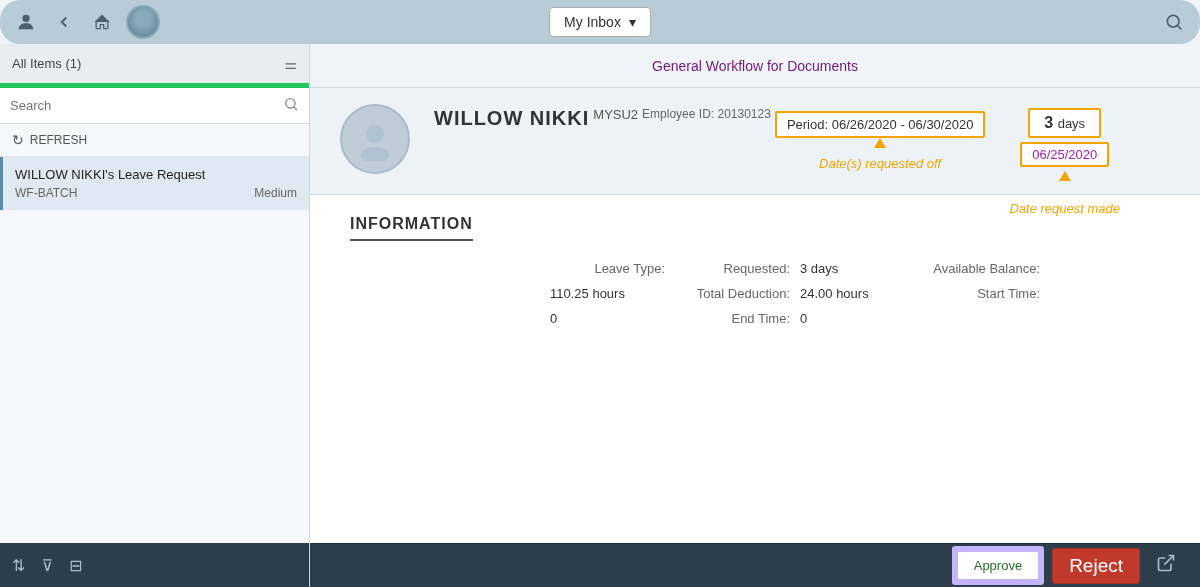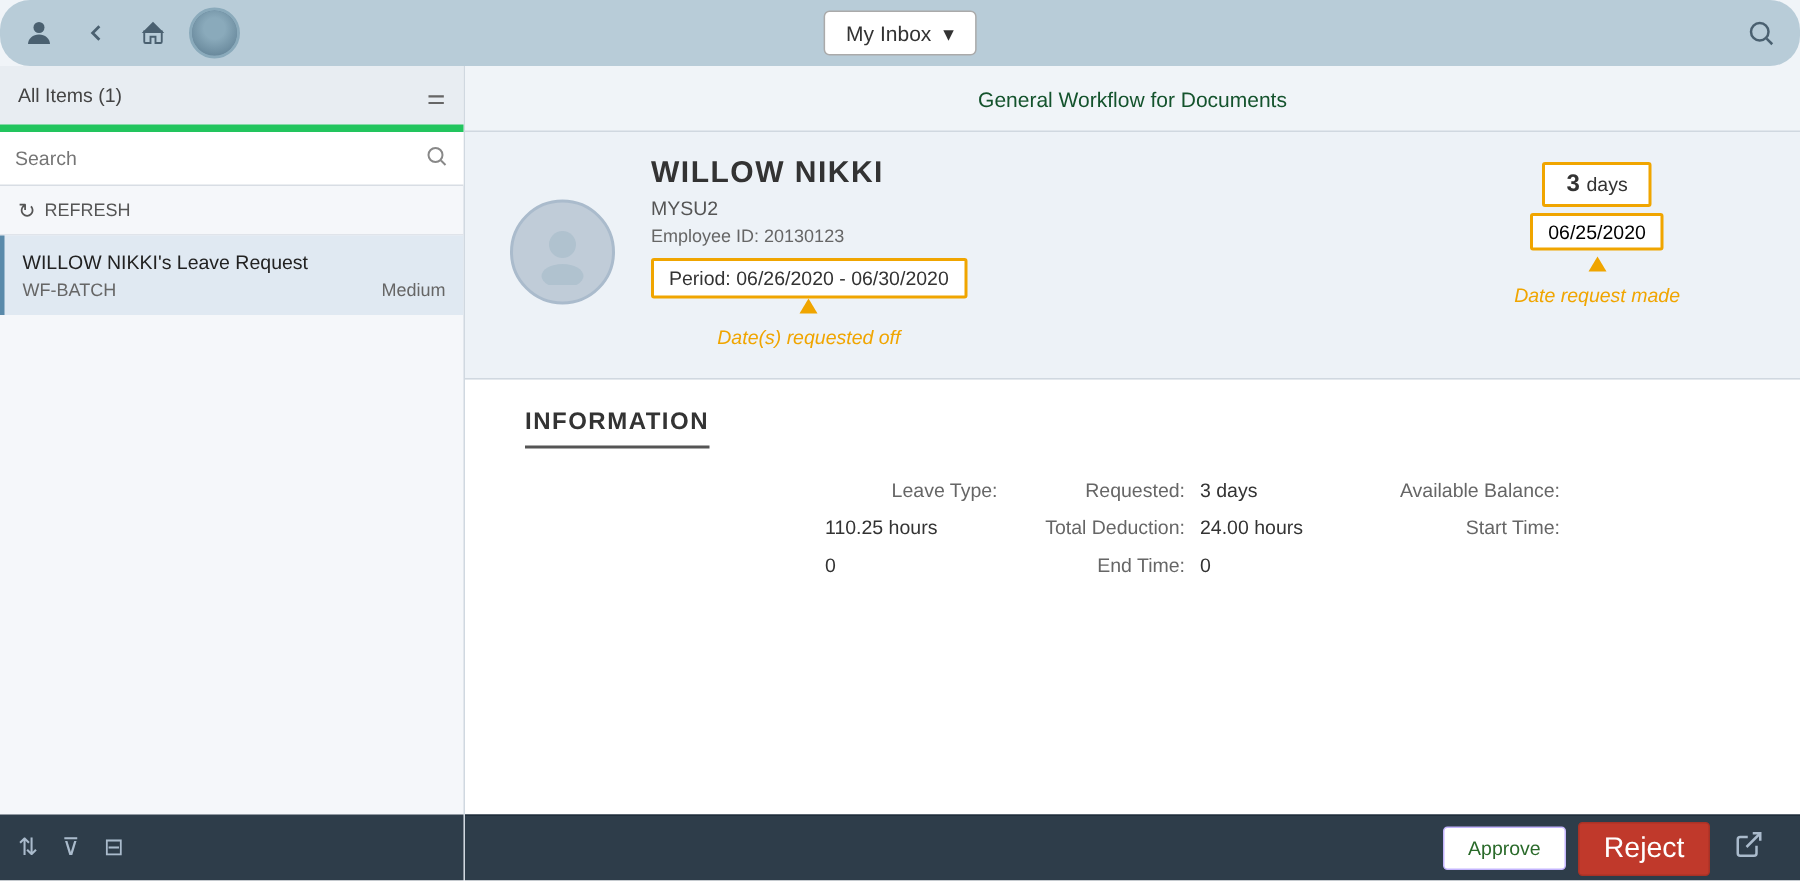--- a/index.html
+++ b/index.html
@@ -122,21 +122,21 @@
     }
 
     #content-header-bar {
       height: 44px;
       background: #f0f4f8;
       border-bottom: 1px solid #d0d8e0;
       display: flex;
       align-items: center;
       justify-content: center;
     }
-    #content-header-bar span { font-size: 14px; color: #14532d; }
+    #content-header-bar span { font-size: 14px; color: #701a75; }
 
     
     #employee-card {
       background: #edf2f7;
       border-bottom: 1px solid #d0d8e0;
       padding: 16px 30px 20px 30px;
       display: flex;
       align-items: center;
       gap: 24px;
       position: relative;
@@ -147,21 +147,21 @@
       height: 70px;
       border-radius: 50%;
       background: #c0ccd8;
       border: 2px solid #aabbcc;
       display: flex;
       align-items: center;
       justify-content: center;
     }
     .emp-avatar svg { opacity: 0.5; }
 
-    .emp-info { display: flex; flex-direction: column; gap: 4px; }
+    .emp-info { display: flex; flex-direction: row; gap: 4px; }
     .emp-name { font-size: 20px; font-weight: bold; color: #333; letter-spacing: 1px; }
     .emp-id { font-size: 12px; color: #666; }
     .emp-sub { font-size: 13px; color: #555; }
 
     .period-box {
       border: 2px solid #f0a500;
       background: white;
       padding: 4px 10px;
       font-size: 13px;
       color: #333;
@@ -189,24 +189,24 @@
       color: #333;
       text-align: center;
       border-radius: 2px;
     }
     .days-box span.label { font-weight: normal; font-size: 13px; text-align: center; }
     .date-box {
       border: 2px solid #f0a500;
       background: white;
       padding: 3px 10px;
       font-size: 13px;
-      color: #000000;
+      color: #a21caf;
       border-radius: 2px;
     }
-    .date-annotation { color: #f0a500; font-size: 13px; font-style: italic; margin-top: 2px; }
+    .date-annotation { color: #f0a500; font-size: 13px; font-style: italic; margin-top: 14px; }
 
     
     #info-section {
       padding: 20px 40px;
       flex: 1;
     }
     #info-section h3 {
       font-size: 16px;
       font-weight: bold;
       color: #333;
@@ -227,21 +227,21 @@
       background: #2e3d4a;
       display: flex;
       align-items: center;
       justify-content: flex-end;
       padding: 0 16px;
       gap: 8px;
       border-top: 1px solid #1e2d3a;
     }
     .btn-approve {
       background: white;
-      border: 1px solid #c4b5fd;
+      border: 6px solid #c4b5fd;
       color: #2a6a2a;
       padding: 6px 16px;
       border-radius: 3px;
       cursor: pointer;
       font-size: 13px;
     }
     .btn-reject {
       background: #c0392b;
       border: 1px solid #a93226;
       color: white;

